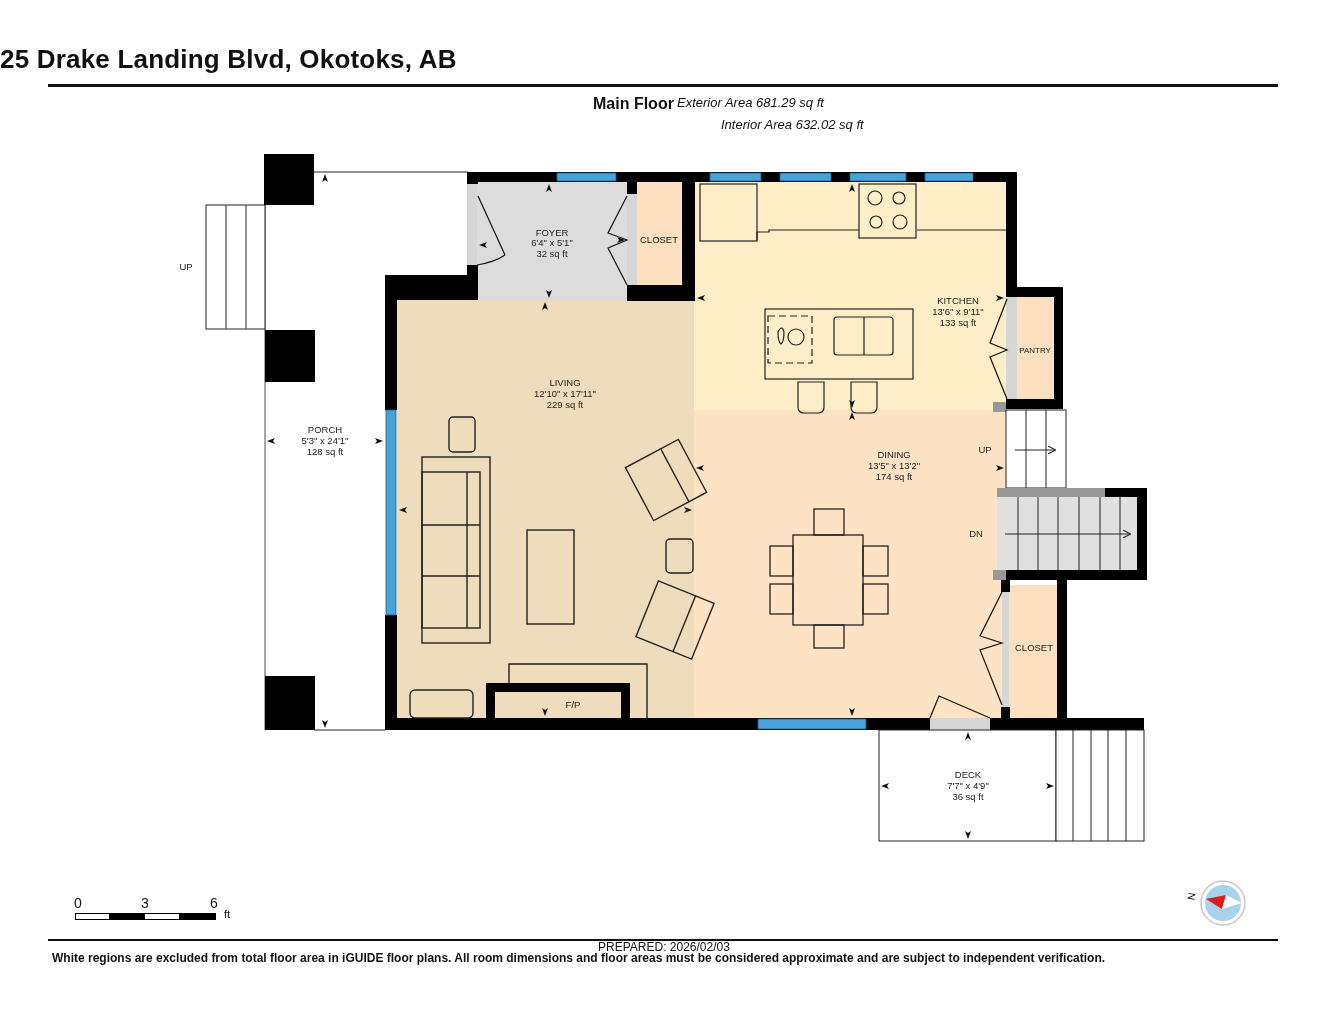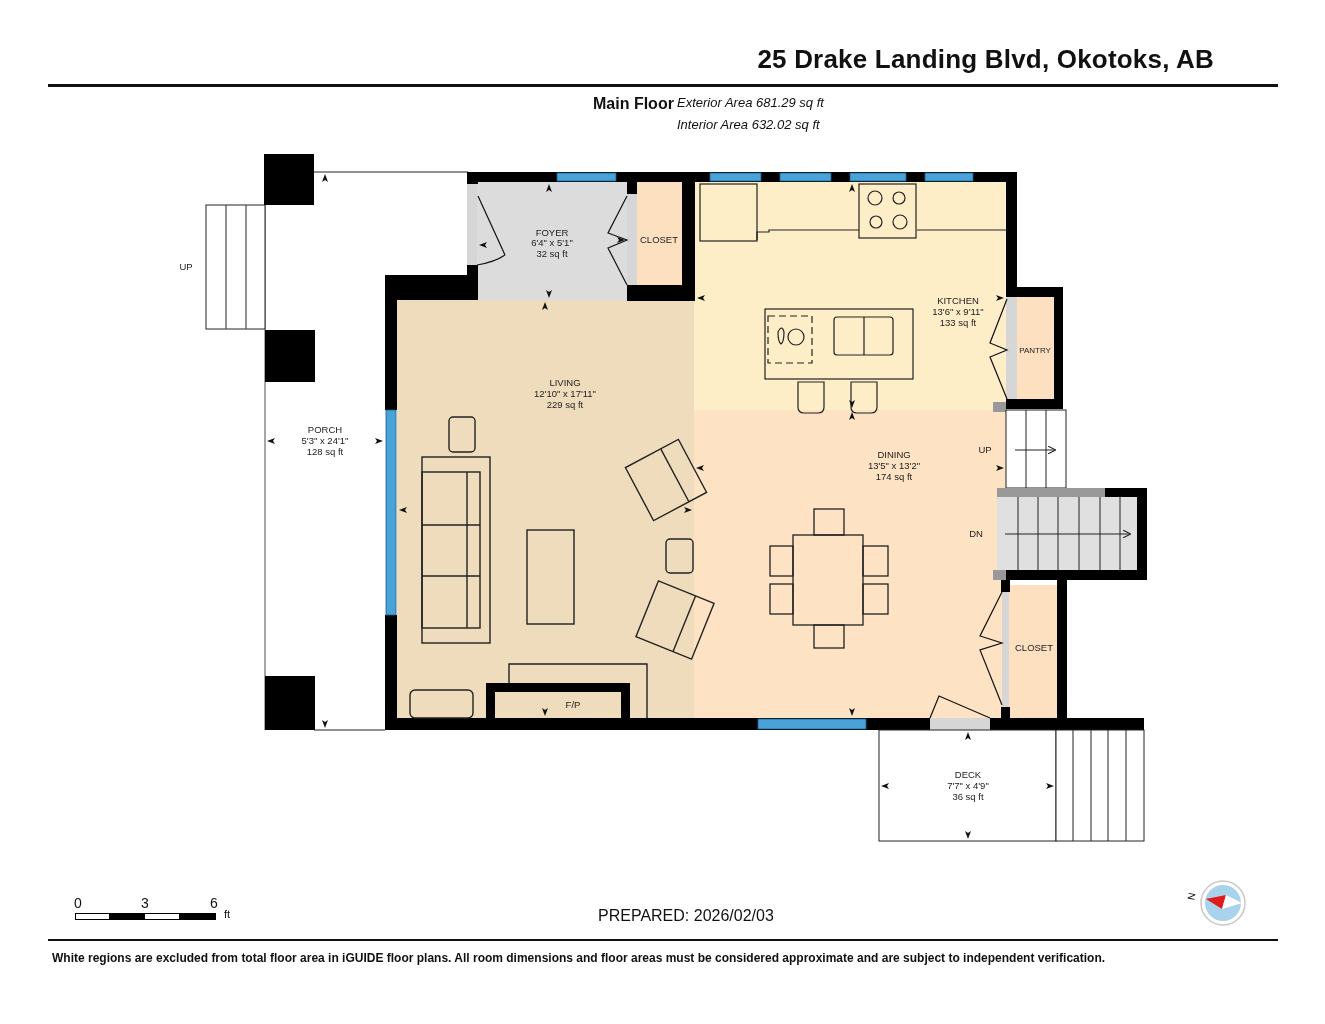--- a/index.html
+++ b/index.html
@@ -1,32 +1,32 @@
 <!DOCTYPE html>
 <html><head>
   <meta charset="utf-8">
   <style>
     html, body { margin: 0; padding: 0; background: #ffffff; }
     body { width: 1325px; height: 1024px; position: relative; overflow: hidden;
            font-family: "Liberation Sans", sans-serif; color: #111; }
-    .title { position: absolute; left: 0; width: 1214px; top: 44px; text-align: right;
+    .title { position: absolute; left: 0; width: 1214px; top: 44px; text-align: left;
              font-size: 26px; font-weight: bold; letter-spacing: 0.2px; }
     .rule { position: absolute; left: 48px; width: 1230px; height: 3px; background: #111; }
     .rule.top { top: 84px; }
     .rule.bottom { top: 939px; height: 2px; }
     .floor-label { position: absolute; left: 593px; top: 95px; font-size: 16px; font-weight: bold; }
     .area { position: absolute; left: 677px; font-size: 13px; font-style: italic; }
     .area.ext { top: 95px; }
-    .area.int { top: 117px; }
+    .area.int { top: 117px; margin-left: 44px; }
     .plan { position: absolute; left: 0; top: 0; }
     .plan text { font-family: "Liberation Sans", sans-serif; fill: #222; }
     .room-name { font-size: 9.5px; }
     .room-dim { font-size: 9.5px; }
     .scale-lbl { position: absolute; font-size: 14px; top: 895px; }
-    .prepared { position: absolute; left: 598px; top: 907px; font-size: 16px; }
+    .prepared { position: absolute; left: 598px; top: 940px; font-size: 12px; }
     .disclaimer { position: absolute; left: 52px; top: 951px; font-size: 12px; font-weight: bold; }
     .compass { position: absolute; left: 1186px; top: 878px; }
   </style>
 </head>
 <body>
 
 <div class="title">25 Drake Landing Blvd, Okotoks, AB</div>
 <div class="rule top"></div>
 <div class="floor-label">Main Floor</div>
 <div class="area ext">Exterior Area 681.29 sq ft</div>

